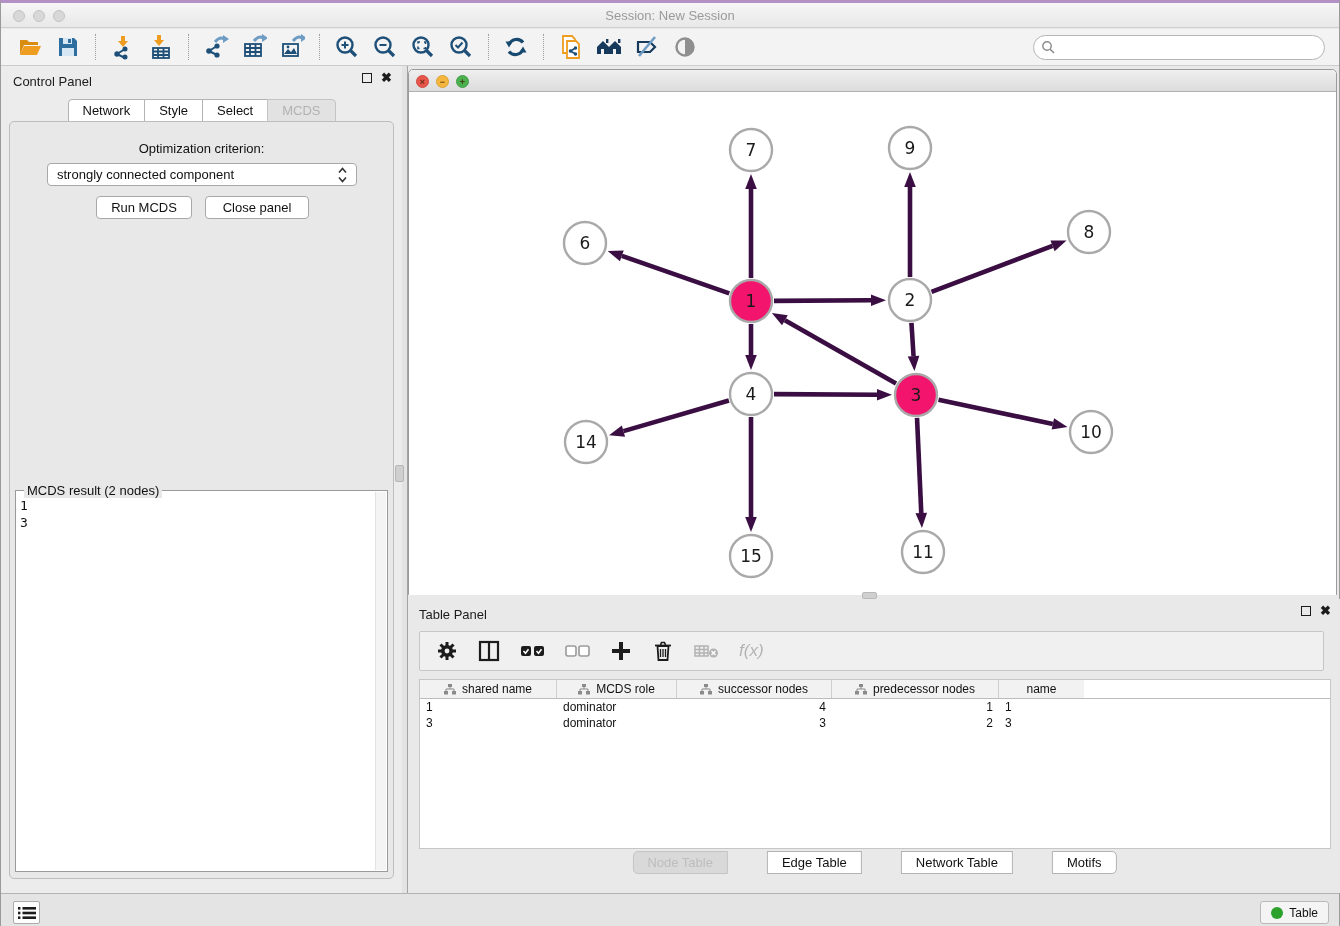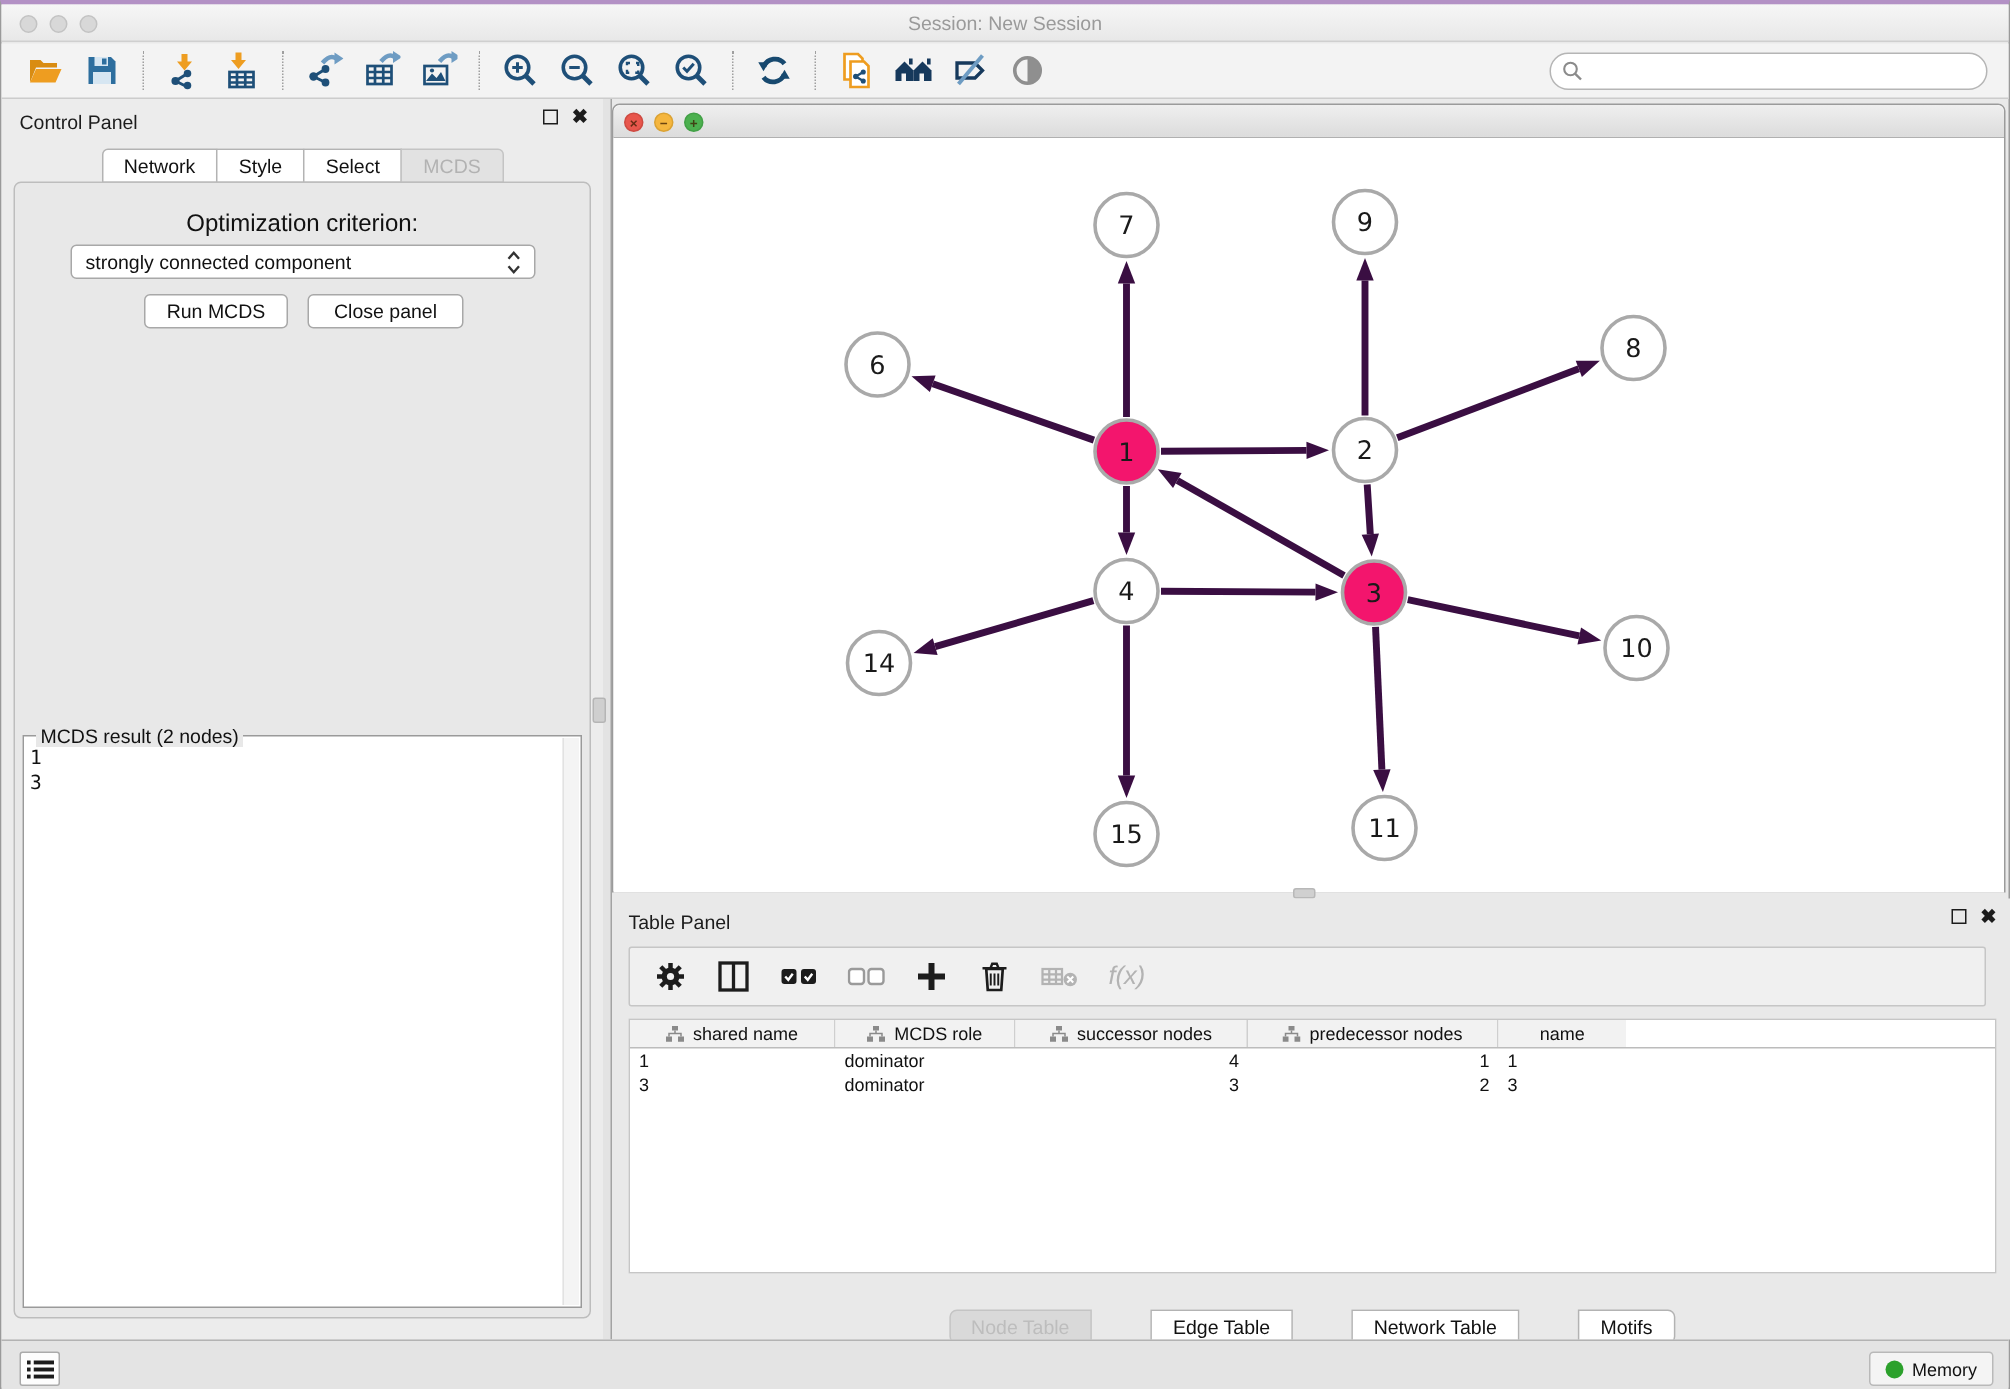--- a/index.html
+++ b/index.html
@@ -38,21 +38,21 @@
 
   .cp-tabs { position:absolute; left:50%; top:33px; transform:translateX(-50%); display:flex; }
   .tab { height:23px; line-height:21px; padding:0 14px; font-size:13px; color:#111; background:#fff;
     border:1px solid #b3b3b3; margin-left:-1px; white-space:nowrap; }
   .tab:first-child { border-radius:4px 0 0 0; margin-left:0; }
   .tab:last-child { border-radius:0 4px 0 0; }
   .tab.active { background:#e2e2e2; color:#b2b2b2; border-color:#c4c4c4; }
 
   .cp-body { position:absolute; left:8px; top:55px; width:385px; height:758px; background:#e8e8e8;
     border:1px solid #bdbdbd; border-radius:5px; }
-  .opt-label { position:absolute; left:0; width:100%; top:19px; text-align:center; font-size:16px; color:#111; }
+  .opt-label { position:absolute; left:0; width:100%; top:19px; text-align:center; font-size:13px; color:#111; }
   .criterion { position:absolute; left:37px; top:41px; width:310px; height:23px; background:#fff;
     border:1px solid #a8a8a8; border-radius:4px; font-size:13px; color:#111; line-height:21px; padding-left:9px; }
   .criterion .chevrons { position:absolute; right:9px; top:2px; width:9px; height:18px; }
   .cp-btn { position:absolute; top:74px; height:23px; background:#fff; border:1px solid #a8a8a8; border-radius:4px;
     font-size:13px; color:#111; text-align:center; line-height:21px; }
   .btn-run { left:86px; width:96px; }
   .btn-close { left:195px; width:104px; }
 
   .result-box { position:absolute; left:5px; top:368px; width:373px; height:382px; border:1px solid #9a9a9a; background:#fff; }
   .result-legend { position:absolute; left:8px; top:-8px; background:#e8e8e8; padding:0 3px; font-size:13px; color:#111; }
@@ -82,21 +82,21 @@
   .tp-tool { display:flex; align-items:center; justify-content:center; }
   .fx-label { font-family:Liberation Sans, sans-serif; font-style:italic; font-size:17px; color:#b3b3b3; }
   .tp-table { position:absolute; left:11px; top:80px; width:912px; height:170px; background:#fff; border:1px solid #c6c6c6; }
   .thead { display:flex; height:19px; border-bottom:1px solid #bcbcbc; }
   .th { background:#f2f2f2; border-right:1px solid #cfcfcf; display:flex; align-items:center; justify-content:center;
     gap:6px; font-size:12px; color:#111; }
   .trow { display:flex; height:16px; font-size:12px; color:#111; }
   .td { padding:1px 6px 0 6px; overflow:hidden; white-space:nowrap; }
   .c0 { width:137px; } .c1 { width:120px; } .c2 { width:155px; } .c3 { width:167px; } .c4 { width:85px; border-right:none; }
   .td.num { text-align:right; }
-  .tp-tabs { position:absolute; left:50%; top:274px; transform:translateX(-50%); display:flex;gap:40px; }
+  .tp-tabs { position:absolute; left:50%; top:252px; transform:translateX(-50%); display:flex;gap:40px; }
   .tp-tabs .tab:first-child { border-radius:5px 0 0 5px; }
   .tp-tabs .tab:last-child { border-radius:0 5px 5px 0; }
   .tp-tabs .tab.active { background:#d9d9d9; color:#bdbdbd; }
 
   
   .statusbar { position:absolute; left:0; top:890px; width:100%; height:36px; background:#e4e4e4; border-top:1px solid #b3b3b3; }
   .list-btn { position:absolute; left:12px; top:7px; width:27px; height:23px; background:#fdfdfd; border:1px solid #ababab;
     border-radius:2px; display:flex; align-items:center; justify-content:center; }
   .mem-btn { position:absolute; right:10px; top:7px; height:23px; background:#f4f4f4; border:1px solid #b9b9b9;
     border-radius:3px; display:flex; align-items:center; gap:6px; padding:0 10px; font-size:12px; color:#111; }
@@ -546,17 +546,17 @@
             <rect x="4.5" y="1" width="13.5" height="2.6"></rect>
             <rect x="0" y="5.7" width="2.4" height="2.6"></rect>
             <rect x="4.5" y="5.7" width="13.5" height="2.6"></rect>
             <rect x="0" y="10.4" width="2.4" height="2.6"></rect>
             <rect x="4.5" y="10.4" width="13.5" height="2.6"></rect>
           </g>
         </svg>
     </span>
     <span class="mem-btn">
       <span class="mem-dot"></span>
-      <span>Memory</span>
+      <span>Table</span>
     </span>
   </div>
 
 </div>
 
 </body></html>

